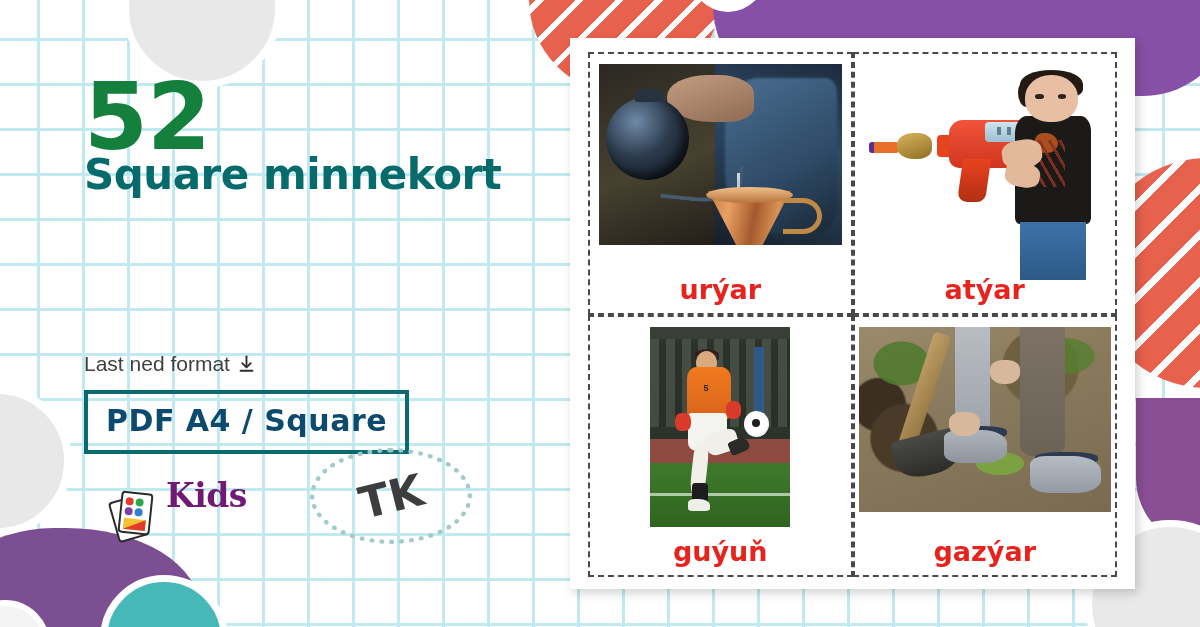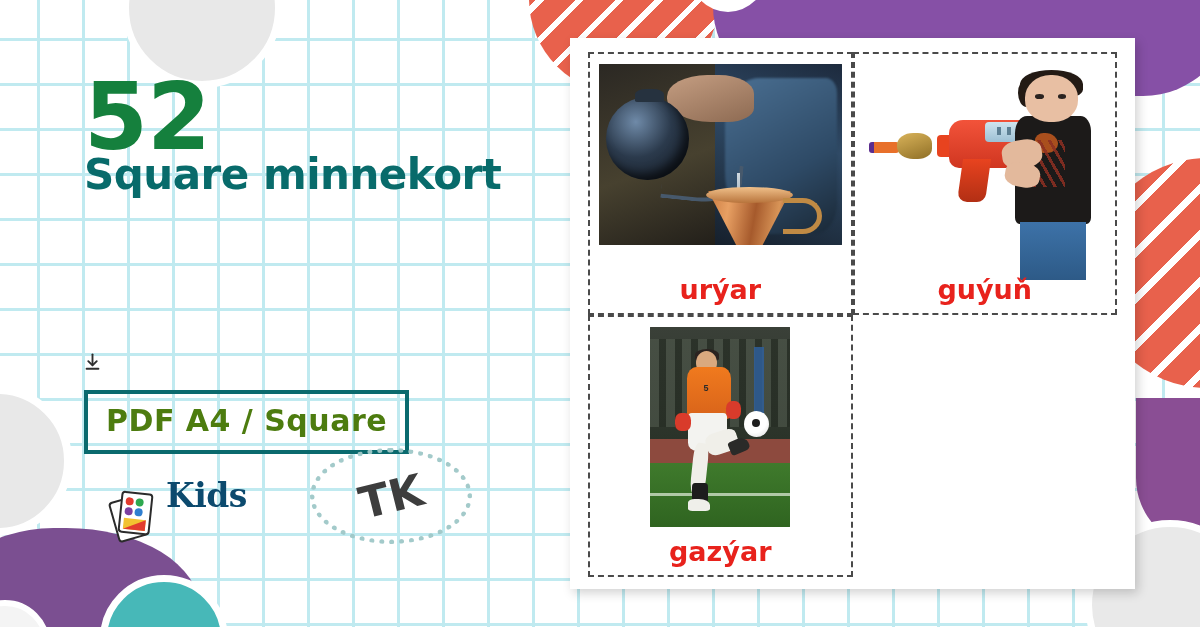--- a/index.html
+++ b/index.html
@@ -124,31 +124,31 @@
   .dl-icon { display:inline-block; width:17px; height:20px; }
 
   .fmt-box {
     position:absolute; left:84px; top:390px;
     border:4px solid #0a6a6e;
     padding:10px 18px 12px 18px;
     background:transparent;
   }
   .fmt-text {
     font-size:30px; line-height:34px; font-weight:bold;
-    color:#4d7c0f; letter-spacing:.5px;
+    color:#0c4a6e; letter-spacing:.5px;
     font-family:"DejaVu Sans", sans-serif; white-space:nowrap;
   }
 
   
   .logo { position:absolute; left:104px; top:483px; width:200px; height:80px; }
   .logo-cards { position:absolute; left:0; top:4px; width:62px; height:62px; }
   .logo-text {
     position:absolute; left:62px; top:-4px;
     font-size:33px; line-height:33px; font-weight:bold;
-    color:#0c4a6e; font-family:"DejaVu Serif", serif;
+    color:#701a75; font-family:"DejaVu Serif", serif;
     letter-spacing:-.5px;
   }
   .logo-text .l2 { display:block; margin-left:-48px; margin-top:-2px; }
 
   
   .seal {
     position:absolute; left:310px; top:448px;
     width:162px; height:96px;
   }
   .seal-ring {
@@ -363,20 +363,21 @@
   <div class="shape circ-gray-br"></div>
 
   <div class="left-col">
 
     <div class="count">52</div>
 
     <div class="subtitle">Square minnekort</div>
 
 
     <div class="dl-label">
+      <span>Last ned format</span>
       <span class="dl-icon">
         <svg viewBox="0 0 20 22" width="17" height="20" fill="none" stroke="#2e2e2e" stroke-width="2.2" stroke-linecap="round" stroke-linejoin="round">
           <path d="M10 2 L10 14"></path>
           <path d="M5 10 L10 15 L15 10"></path>
           <path d="M3 19 L17 19"></path>
         </svg>
       </span>
     </div>
 
     <div class="fmt-box">
@@ -450,21 +451,21 @@
             <div class="jeans"></div>
             <div class="hair"></div>
               <div class="hair2"></div>
             <div class="head"></div>
             <div class="eye1"></div>
               <div class="eye2"></div>
             <div class="arm"></div>
               <div class="arm2"></div>
           </div>
         </div>
-        <div class="word">guýuň</div>
+        <div class="word">atýar</div>
       </div>
 
       <div class="cell">
         <div class="pic pic-soccer">
           <div class="art-soccer">
             <div class="sky"></div>
               <div class="fence"></div>
               <div class="pole"></div>
             <div class="track"></div>
               <div class="grass"></div>
@@ -477,20 +478,41 @@
             <div class="leg1"></div>
               <div class="leg2"></div>
             <div class="sock"></div>
               <div class="boot"></div>
               <div class="boot2"></div>
             <div class="glove1"></div>
               <div class="glove2"></div>
             <div class="ball"></div>
           </div>
         </div>
+        <div class="word">guýuň</div>
+      </div>
+
+      <div class="cell">
+        <div class="pic pic-dig">
+          <div class="art-dig">
+            <div class="soil"></div>
+            <div class="green1"></div>
+              <div class="green2"></div>
+              <div class="green3"></div>
+            <div class="legL"></div>
+              <div class="legR"></div>
+            <div class="shaft"></div>
+              <div class="blade"></div>
+            <div class="bootL-cuff"></div>
+              <div class="bootL"></div>
+            <div class="bootR-cuff"></div>
+              <div class="bootR"></div>
+            <div class="hand1"></div>
+              <div class="hand2"></div>
+          </div>
+        </div>
         <div class="word">gazýar</div>
       </div>
 
-
     </div>
   </div>
 
 </div>
 
 </body></html>

